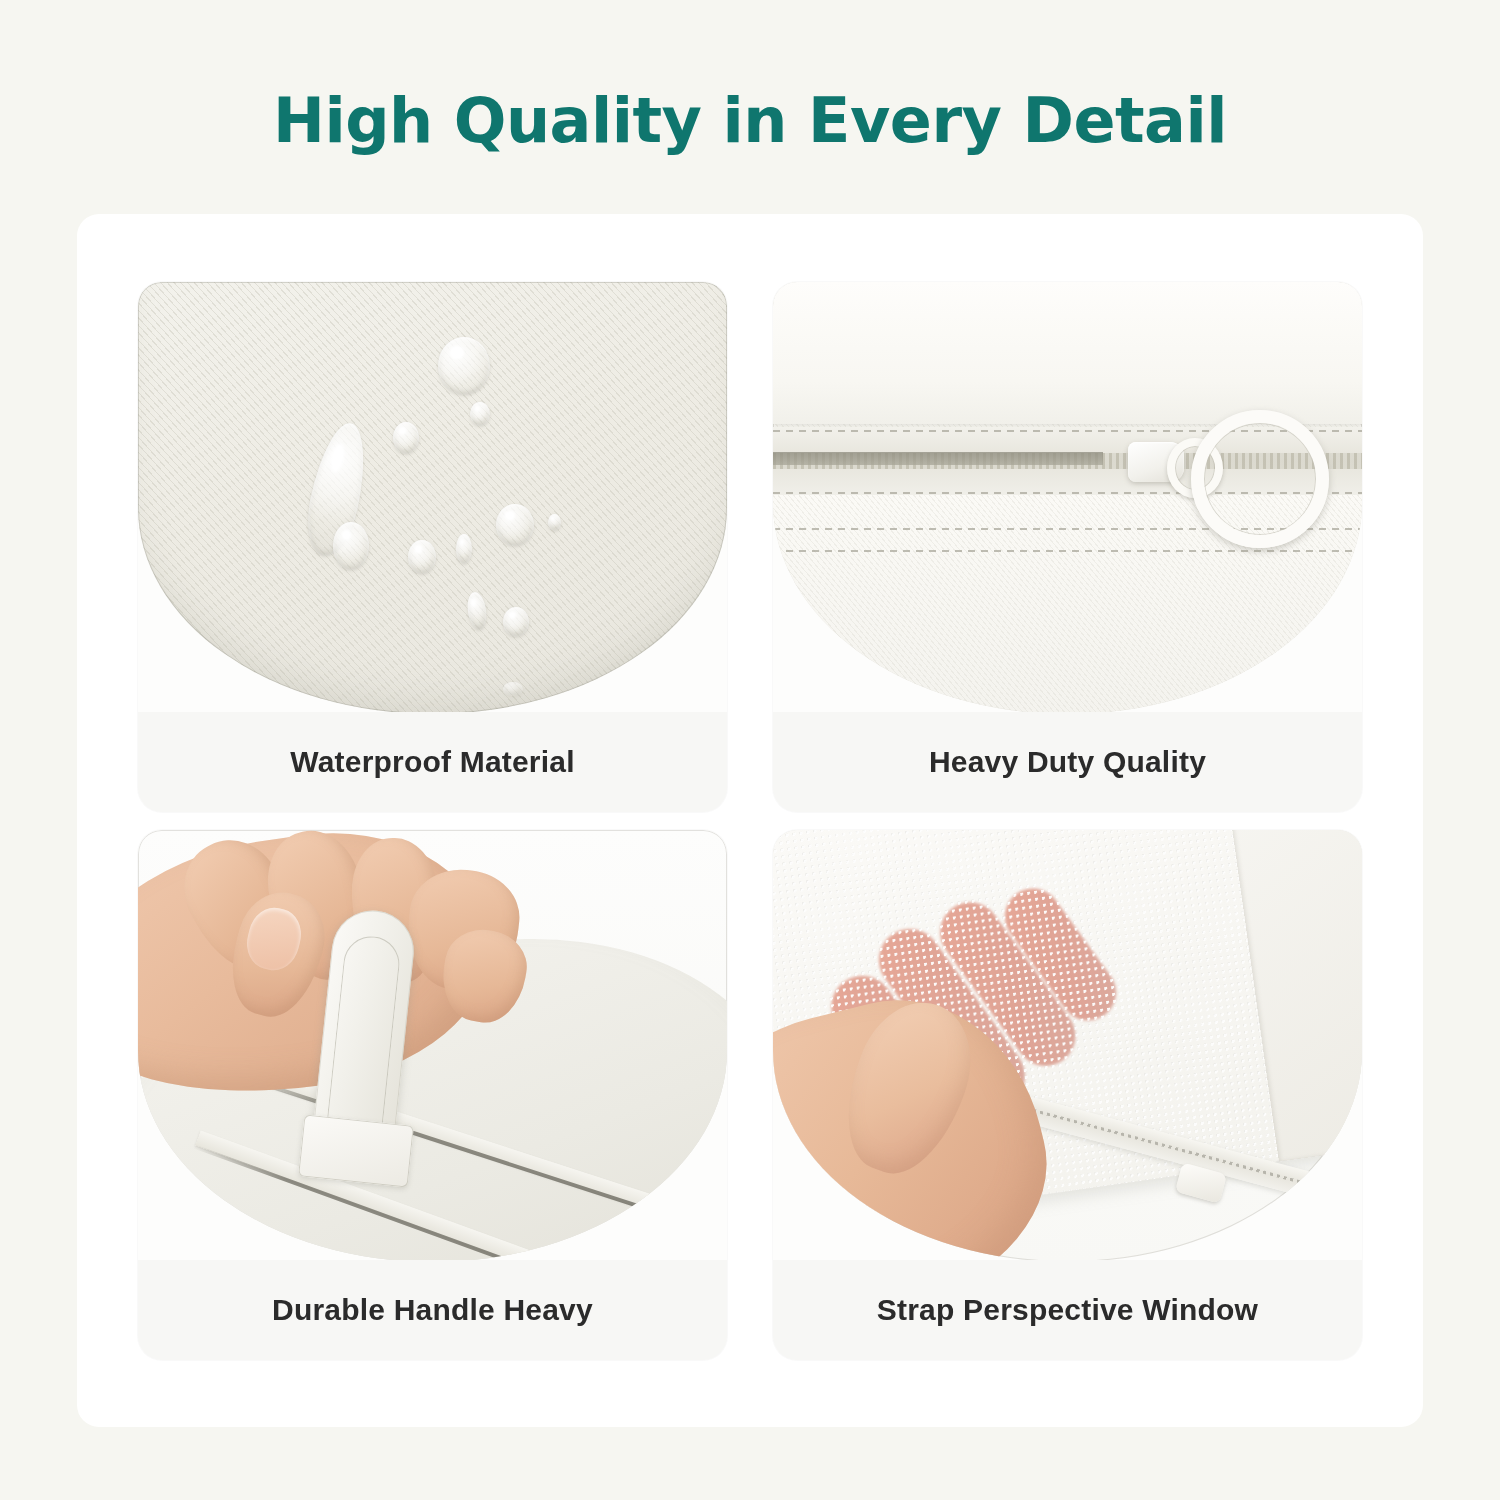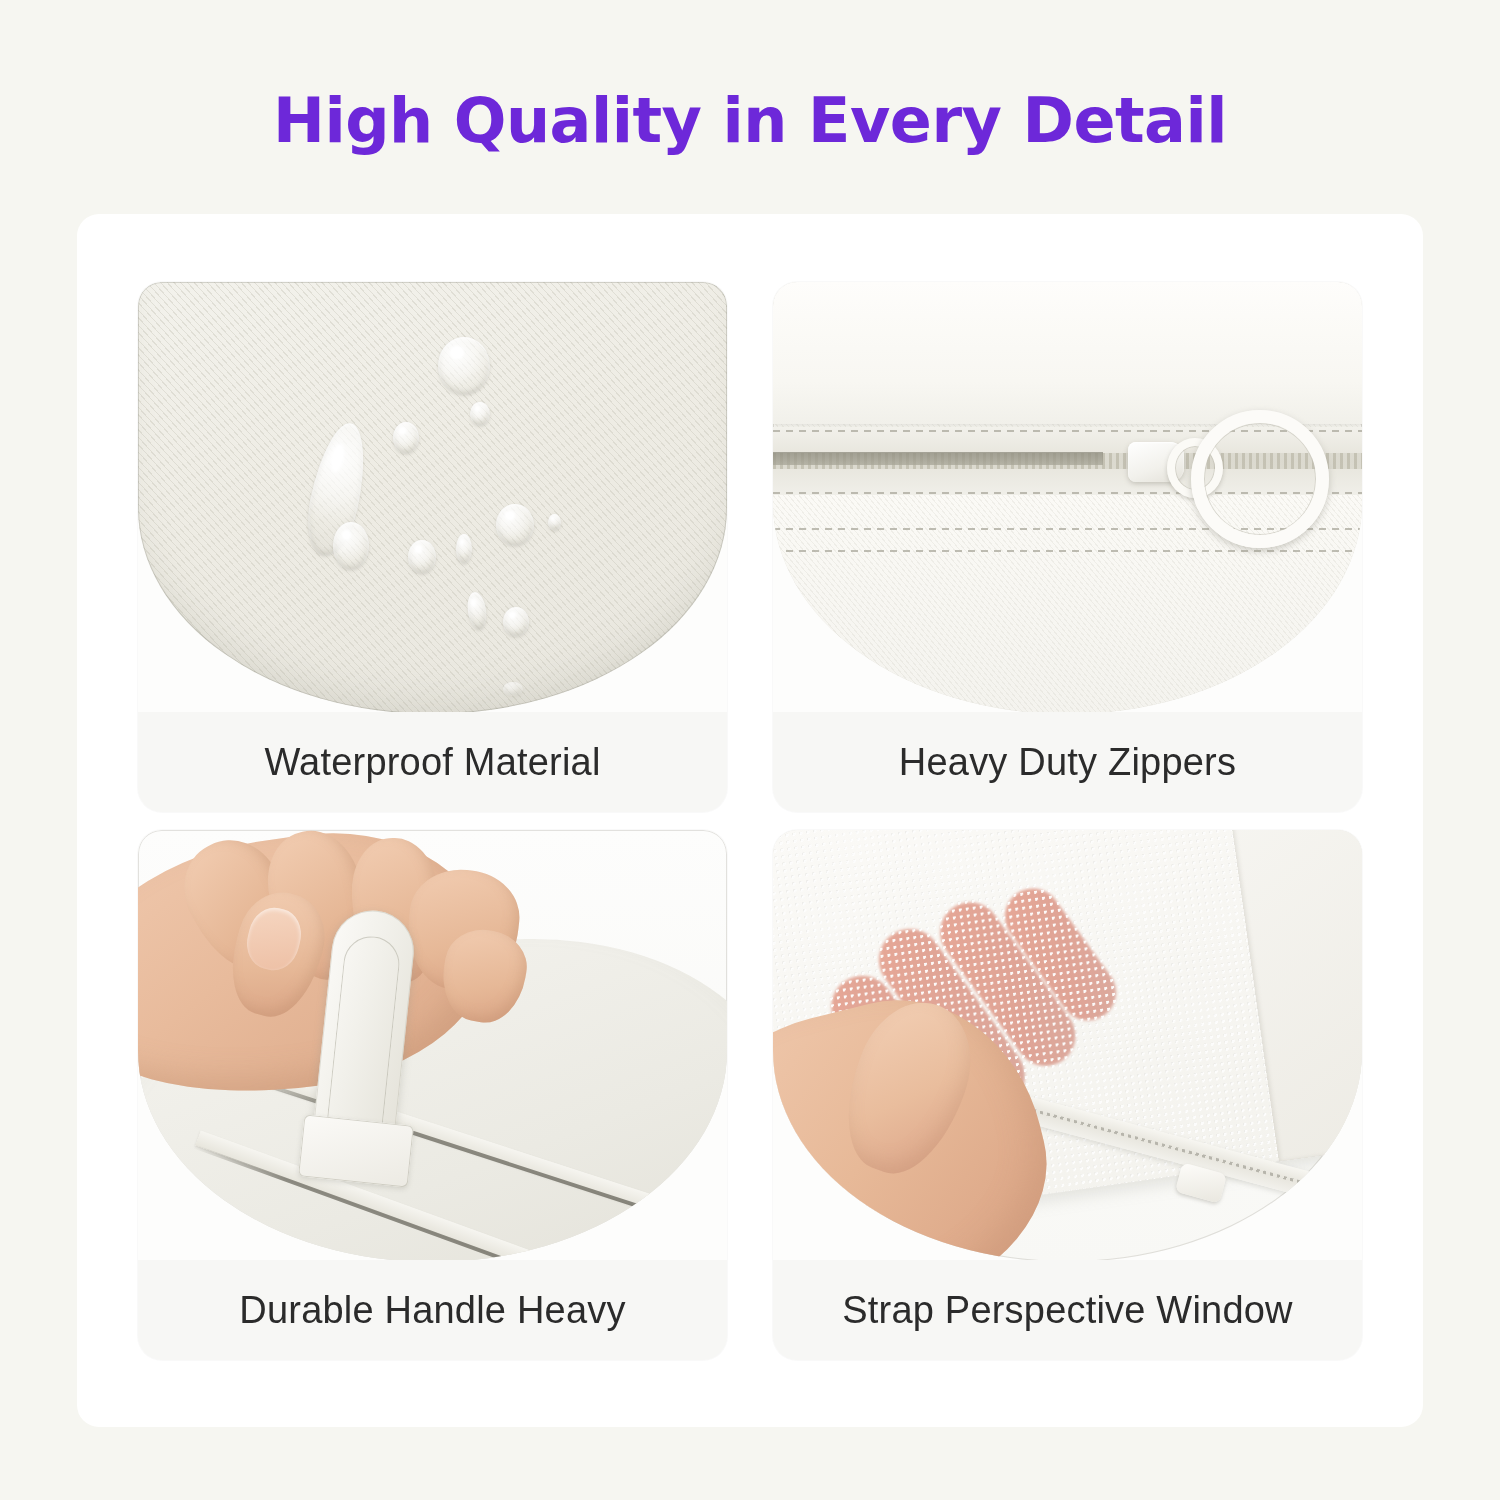--- a/index.html
+++ b/index.html
@@ -24,21 +24,21 @@
   
   .headline {
     position: absolute;
     left: 0;
     top: 84px;
     width: 1500px;
     text-align: center;
     font-size: 62px;
     font-weight: bold;
     letter-spacing: -0.5px;
-    color: #6d28d9;
+    color: #0f766e;
     font-family: "DejaVu Sans", "Liberation Sans", sans-serif;
     white-space: nowrap;
   }
 
   
   .card {
     position: absolute;
     left: 77px;
     top: 214px;
     width: 1346px;
@@ -81,22 +81,22 @@
 
   .caption {
     position: absolute;
     left: 0;
     bottom: 0;
     width: 100%;
     height: 100px;
     display: flex;
     align-items: center;
     justify-content: center;
-    font-size: 38px;
-    font-weight: 400;
+    font-size: 30px;
+    font-weight: 700;
     color: #2b2b2b;
     font-family: "Liberation Sans", sans-serif;
     letter-spacing: 0.2px;
   }
 
   
   .fabric-blob {
     position: absolute;
     left: 0;
     top: 0;
@@ -543,21 +543,21 @@
               <div class="zip-stitch" style="top:210px;"></div>
               <div class="zip-lower-panel"></div>
               <div class="zip-stitch" style="top:246px;"></div>
               <div class="zip-stitch" style="top:268px;"></div>
               <div class="zip-slider"></div>
               <div class="zip-loop"></div>
               <div class="zip-ring"></div>
             </div>
           </div>
         </div>
-        <div class="caption">Heavy Duty Zippers</div>
+        <div class="caption">Heavy Duty Quality</div>
       </div>
 
       <div class="tile">
         <div class="photo">
           <div class="handle-stage">
             <div class="bag-body"></div>
 
             <div class="bag-zip-tape" style="left:105px;top:232px;width:520px;transform:rotate(18deg);"></div>
             <div class="bag-zip-line" style="left:100px;top:244px;width:530px;transform:rotate(18deg);"></div>
             <div class="bag-zip-tape" style="left:60px;top:300px;width:540px;transform:rotate(20deg);"></div>

